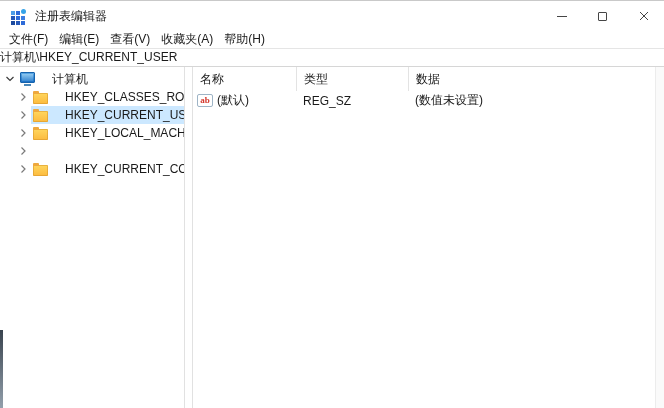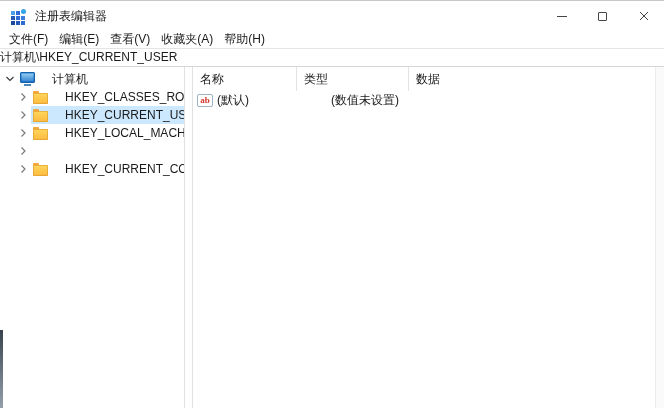--- a/index.html
+++ b/index.html
@@ -66,21 +66,21 @@
   .list-pane { flex:1; border-left:1px solid #e1e1e1; position:relative; overflow:hidden; }
   .list-header { display:flex; height:24px; }
   .hcol { display:flex; align-items:center; padding-left:7px; color:#191919; }
   .hcol.c-name { width:103px; }
   .hcol.c-type { width:112px; border-left:1px solid #e3e3e3; }
   .hcol.c-data { flex:1; border-left:1px solid #e3e3e3; }
   .list-row { display:flex; height:19px; align-items:center; }
   .cell { display:flex; align-items:center; }
   .cell.c-name { width:103px; padding-left:4px; }
   .cell.c-type { width:112px; padding-left:7px; }
-  .cell.c-data { flex:1; padding-left:7px;margin-left:28px; }
+  .cell.c-data { flex:1; padding-left:7px; }
   .ab-icon { width:16px; height:13px; flex:none; margin-right:4px; background:#fff;
     border:1px solid #9eb4c6; border-radius:2px; color:#d4372c; font-weight:bold;
     font-size:9px; line-height:11px; text-align:center; font-family:"Liberation Serif","DejaVu Serif",serif; }
 
   .v-scrollbar { position:absolute; right:0; top:0; bottom:0; width:9px;
     background:#fafafa; border-left:1px solid #ececec; }
 
   .edge-artifact { position:absolute; left:0; bottom:0; width:3px; height:78px;
     background:linear-gradient(180deg,#39434e,#93a0ac); }
 </style>
@@ -202,20 +202,21 @@
       <div class="list-header">
         <div class="hcol c-name">名称</div>
         <div class="hcol c-type">类型</div>
         <div class="hcol c-data">数据</div>
       </div>
       <div class="list-row">
         <div class="cell c-name">
           <span class="ab-icon">ab</span>
           <span>(默认)</span>
         </div>
+        <div class="cell c-type">REG_SZ</div>
         <div class="cell c-data">(数值未设置)</div>
       </div>
       <div class="v-scrollbar"></div>
     </div>
 
   </div>
 
   <div class="edge-artifact"></div>
 </div>
 

